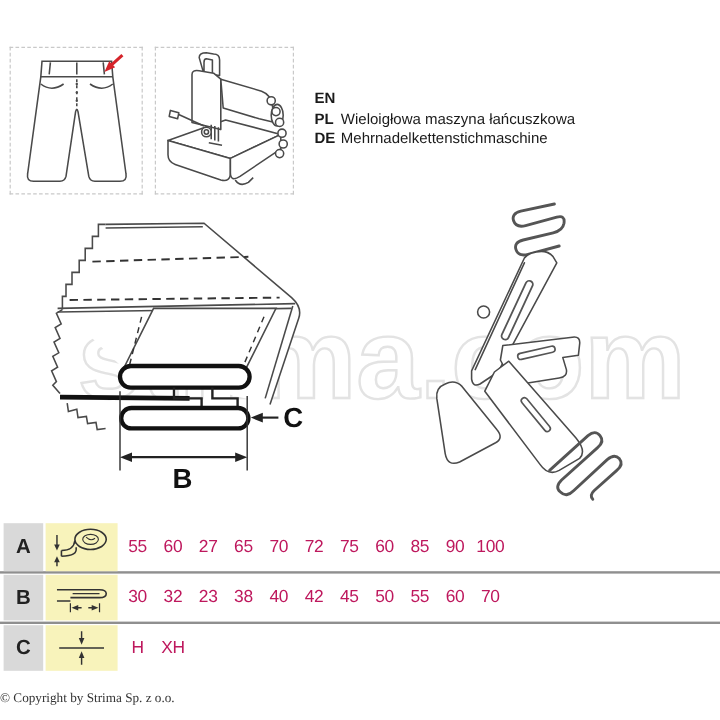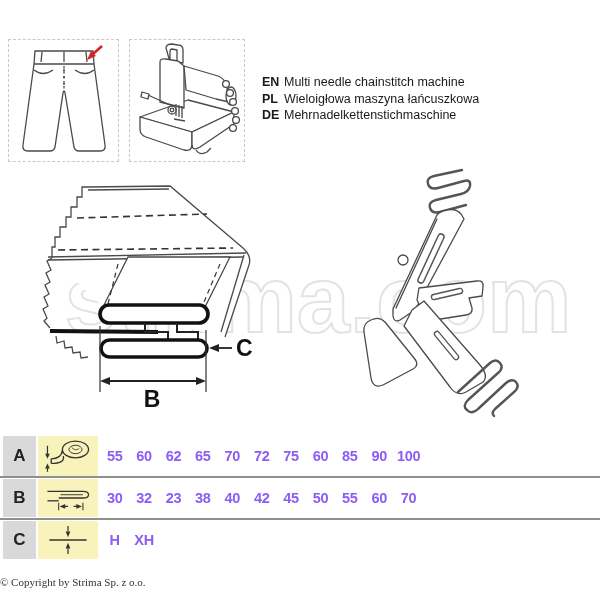--- a/index.html
+++ b/index.html
@@ -17,21 +17,21 @@
   .tbl-line{position:absolute;left:0;width:600px;height:2px;background:#8f8f8f;}
   .tline1{top:476px;} .tline2{top:518px;}
   .trow{position:absolute;left:0;width:600px;}
   .trowA{top:436px;height:40px;} .trowB{top:479px;height:38px;} .trowC{top:521px;height:38px;}
   .tlabel{position:absolute;left:3px;top:0;bottom:0;width:33px;background:#d9d9d9;
           display:flex;align-items:center;justify-content:center;
           font-weight:bold;font-size:17px;color:#222;}
   .ticon{position:absolute;left:38px;top:0;bottom:0;width:60px;background:#f8f3bb;
          display:flex;align-items:center;justify-content:center;}
   .tvalues{position:absolute;left:100px;top:0;bottom:0;display:flex;align-items:center;}
-  .tval{width:29.4px;text-align:center;font-size:14.5px;font-weight:bold;color:#8b5cf6;
+  .tval{width:29.4px;text-align:center;font-size:14.5px;font-weight:normal;color:#be185d;
         letter-spacing:-0.3px;}
   .copyright{position:absolute;left:0;top:576px;width:600px;text-align:left;
              font-family:"Liberation Serif",serif;font-size:11px;color:#333;}
   .ln{stroke:#4a4a4a;stroke-width:1.3;fill:none;}
   .lnf{stroke:#4a4a4a;stroke-width:1.3;fill:#fff;}
 </style>
 </head>
 <body>
 
 <div class="page">
@@ -77,21 +77,20 @@
         <path class="ln" d="M18,55 L40,65"></path>
         <polygon class="lnf" points="12,52 19,54 18,59 11,57"></polygon>
         <path class="ln" d="M66,110 Q70,116 77,112 L81,108"></path>
       </g>
     </svg>
   </div>
 
   <div class="langs">
     <div class="lang-row">
       <span class="lang-code">EN</span>
-      <span class="lang-text">Multi needle chainstitch machine</span>
     </div>
     <div class="lang-row">
       <span class="lang-code">PL</span>
       <span class="lang-text">Wieloigłowa maszyna łańcuszkowa</span>
     </div>
     <div class="lang-row">
       <span class="lang-code">DE</span>
       <span class="lang-text">Mehrnadelkettenstichmaschine</span>
     </div>
   </div>
@@ -171,21 +170,21 @@
         <path d="M24,13 Q23,22 12,22 M25,19 Q27,27 12,27 M24,13 L24,16" fill="none" stroke="#333" stroke-width="1.4"></path>
         <path d="M12,22 L12,27" fill="none" stroke="#333" stroke-width="1.4"></path>
         <path d="M8,8 L8,19 M8,36 L8,30" stroke="#333" stroke-width="1.3" fill="none"></path>
         <polygon points="8,22 5.5,16.5 10.5,16.5" fill="#333"></polygon>
         <polygon points="8,27 5.5,32.5 10.5,32.5" fill="#333"></polygon>
       </svg>
     </div>
     <div class="tvalues">
       <span class="tval">55</span>
       <span class="tval">60</span>
-      <span class="tval">62</span>
+      <span class="tval">27</span>
       <span class="tval">65</span>
       <span class="tval">70</span>
       <span class="tval">72</span>
       <span class="tval">75</span>
       <span class="tval">60</span>
       <span class="tval">85</span>
       <span class="tval">90</span>
       <span class="tval">100</span>
     </div>
   </div>

